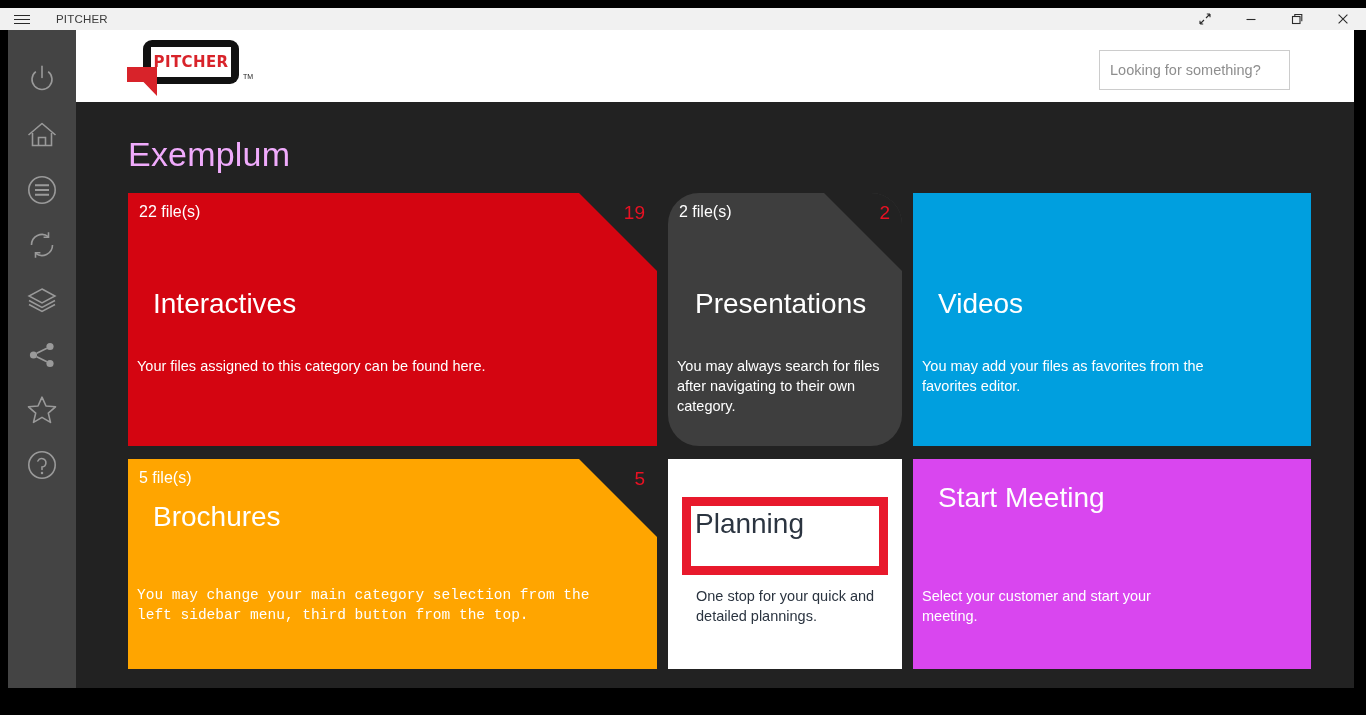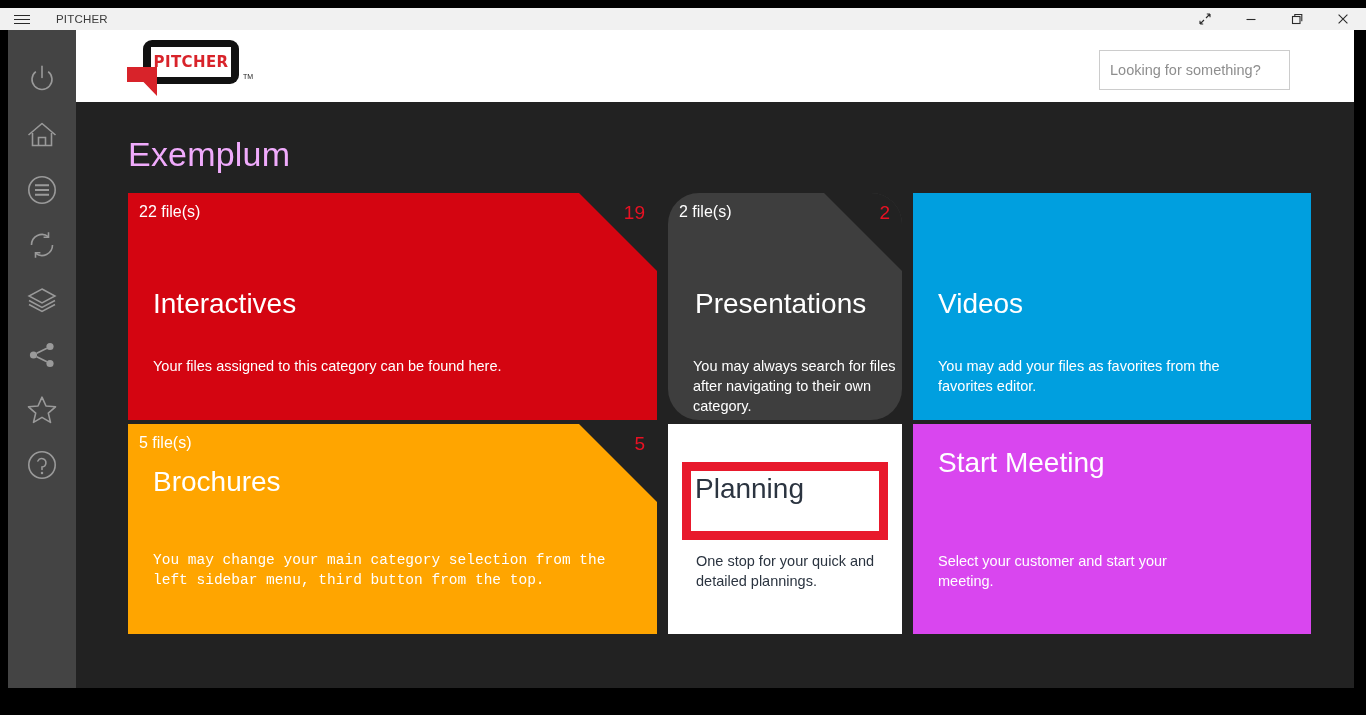--- a/index.html
+++ b/index.html
@@ -157,34 +157,34 @@
     letter-spacing: .2px;
   }
 
   
   .grid {
     position: absolute;
     left: 52px; top: 163px;
     width: 1186px;
   }
   .grid-row { display: flex; }
-  .grid-row.row2 { margin-top: 4px; }
+  .grid-row.row2 { margin-top: 13px; }
 
   .tile {
     position: relative;
     overflow: hidden;
     flex: 0 0 auto;
   }
   .tile + .tile { margin-left: 11px; }
 
   .tile.w-wide { width: 529px; }
   .tile.w-narrow { width: 234px; }
   .tile.w-med { width: 398px; padding-left: 39px; }
 
-  .row1 .tile { height: 227px; }
+  .row1 .tile { height: 253px; }
   .row2 .tile { height: 210px; }
 
   
   .tile .notch {
     position: absolute;
     right: 0; top: 0;
     width: 78px; height: 78px;
     background: #222222;
     clip-path: polygon(100% 0, 100% 100%, 0 0);
     pointer-events: none;
@@ -207,21 +207,21 @@
     position: absolute;
     left: 25px;
     font-size: 28px;
     font-weight: 400;
     color: #ffffff;
     line-height: 1.04;
     white-space: nowrap;
   }
   .tile .tile-desc {
     position: absolute;
-    left: 25px;
+    left: 9px;
     font-size: 14.5px;
     color: #ffffff;
     line-height: 1.38;
     width: 90%;
   }
 
   
   .row1 .tile-title { top: 96px; }
   .row1 .tile-desc  { top: 163px; }
 

